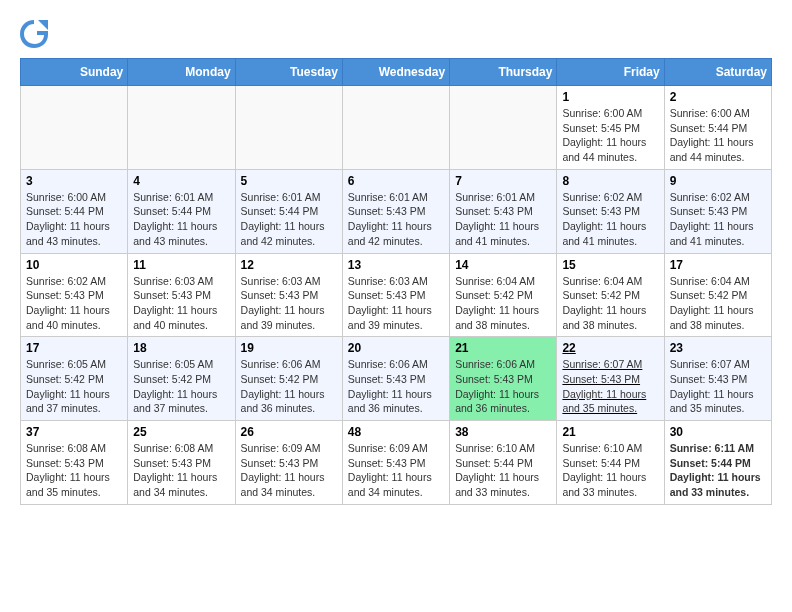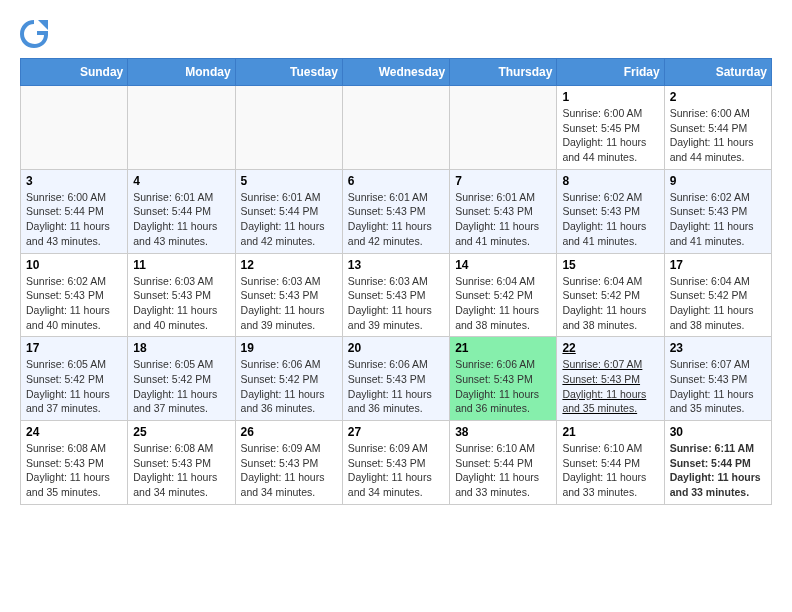--- a/index.html
+++ b/index.html
@@ -262,39 +262,39 @@
         </td>
         <td style="background: rgb(240, 245, 255);">
           <span class="day-num">23</span>
           <div class="day-info" style="white-space: pre-line;">Sunrise: 6:07 AM
 Sunset: 5:43 PM
 Daylight: 11 hours and 35 minutes.</div>
         </td>
       </tr>
       <tr>
         <td>
-          <span class="day-num">24</span>
+          <span class="day-num">37</span>
           <div class="day-info" style="white-space: pre-line;">Sunrise: 6:08 AM
 Sunset: 5:43 PM
 Daylight: 11 hours and 35 minutes.</div>
         </td>
         <td>
           <span class="day-num">25</span>
           <div class="day-info" style="white-space: pre-line;">Sunrise: 6:08 AM
 Sunset: 5:43 PM
 Daylight: 11 hours and 34 minutes.</div>
         </td>
         <td>
           <span class="day-num">26</span>
           <div class="day-info" style="white-space: pre-line;">Sunrise: 6:09 AM
 Sunset: 5:43 PM
 Daylight: 11 hours and 34 minutes.</div>
         </td>
         <td>
-          <span class="day-num">27</span>
+          <span class="day-num">48</span>
           <div class="day-info" style="white-space: pre-line;">Sunrise: 6:09 AM
 Sunset: 5:43 PM
 Daylight: 11 hours and 34 minutes.</div>
         </td>
         <td>
           <span class="day-num">38</span>
           <div class="day-info" style="white-space: pre-line;">Sunrise: 6:10 AM
 Sunset: 5:44 PM
 Daylight: 11 hours and 33 minutes.</div>
         </td>

